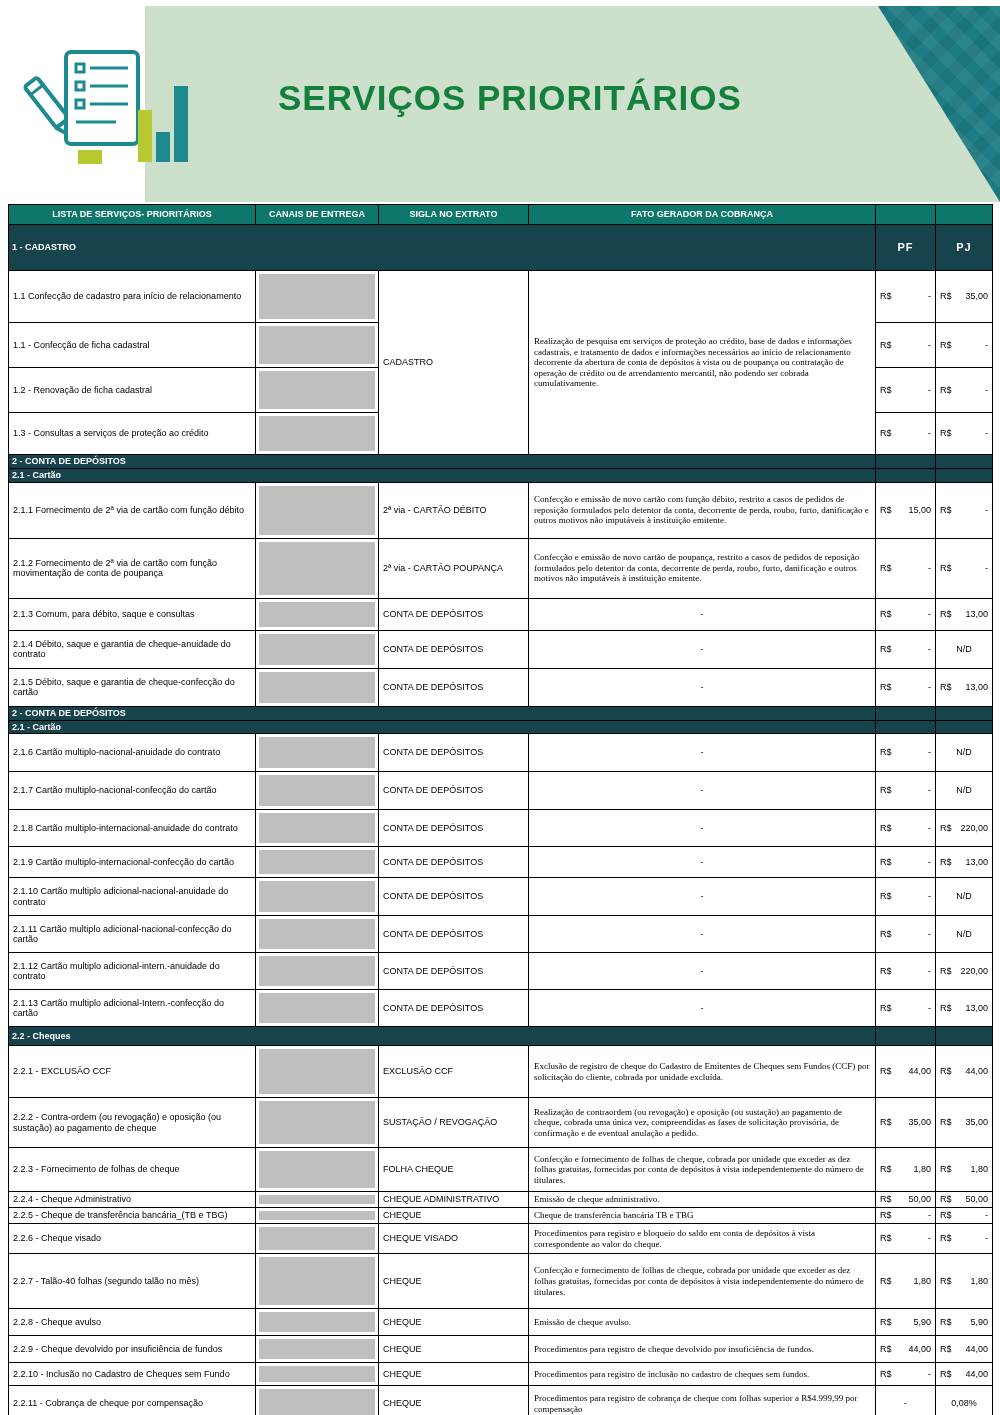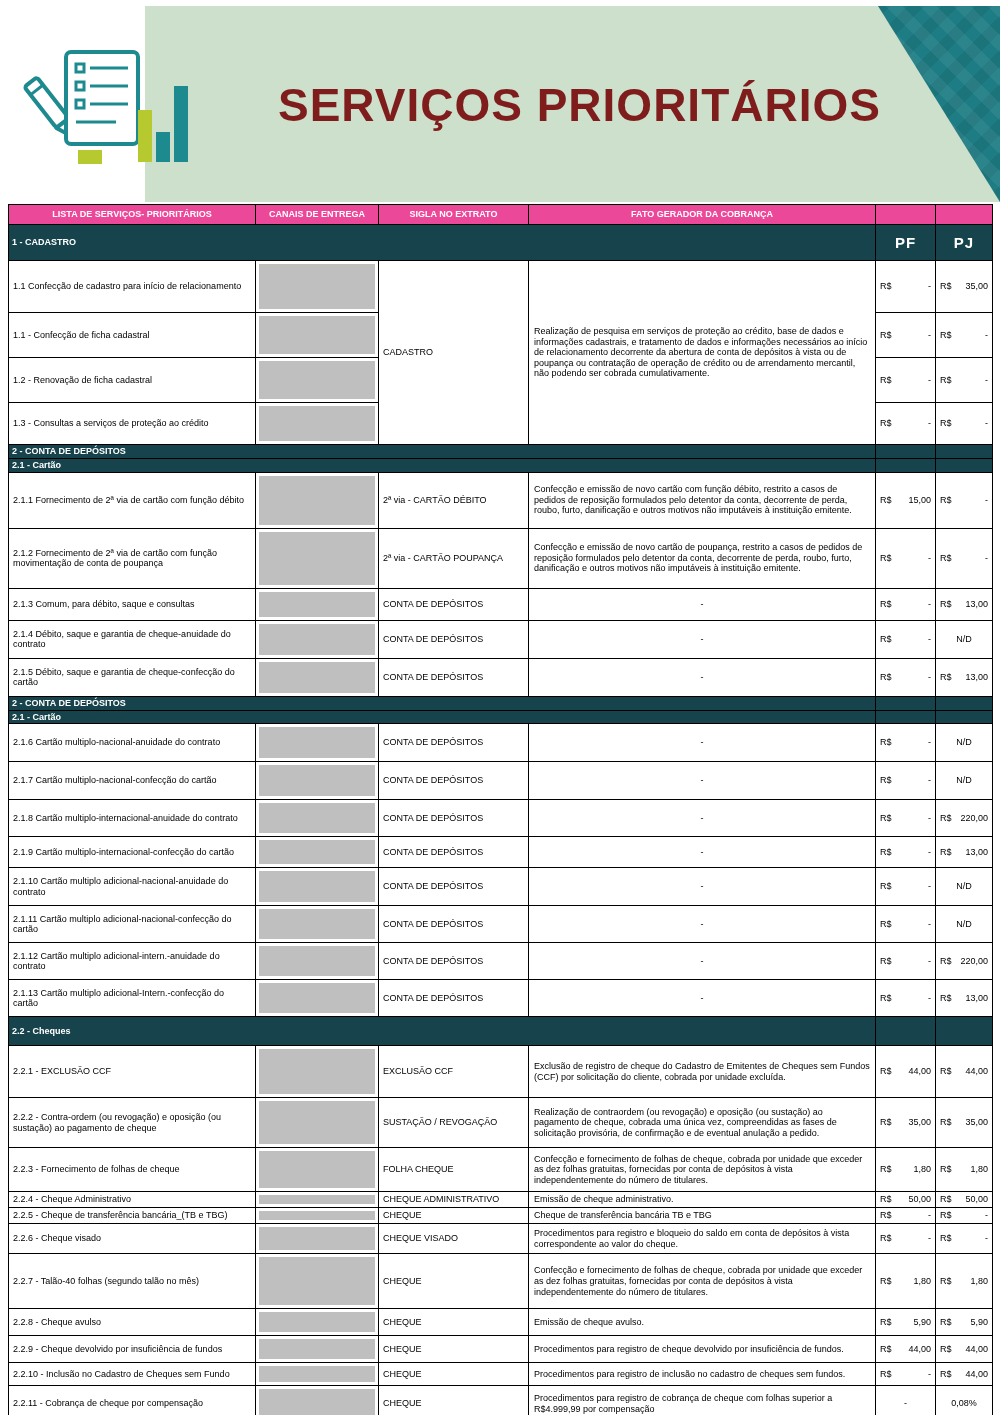--- a/index.html
+++ b/index.html
@@ -15,41 +15,41 @@
     position:absolute;top:6px;right:0;width:122px;height:196px;
     background:
       repeating-linear-gradient(45deg, rgba(255,255,255,0.06) 0 12px, rgba(255,255,255,0) 12px 24px),
       repeating-linear-gradient(-45deg, rgba(0,0,0,0.07) 0 12px, rgba(0,0,0,0) 12px 24px),
       #1e7d84;
     clip-path:polygon(100% 0,0 0,100% 100%);
   }
   .logo{position:absolute;left:20px;top:50px;}
   .title{
     position:absolute;left:278px;top:78px;margin:0;
-    font-size:46px;font-weight:600;letter-spacing:1px;color:#7f1d1d;
+    font-size:35px;font-weight:600;letter-spacing:1px;color:#15803d;
   }
   
   table{
     border-collapse:collapse;table-layout:fixed;width:984px;margin:2px 8px 0 8px;
     font-size:9px;line-height:1.18;
   }
   th{
-    background:#ec4899;color:#fff;border:1px solid #000;
+    background:#0f766e;color:#fff;border:1px solid #000;
     font-size:9px;font-weight:bold;text-align:center;padding:1px 2px;
   }
   td{border:1px solid #000;vertical-align:middle;overflow:hidden;}
   tr.sec td{background:#17434c;color:#fff;font-weight:bold;}
   td.seclabel{text-align:left;padding:1px 3px;font-size:9px;}
-  td.sechdr{text-align:center;font-size:15px;letter-spacing:1px;}
+  td.sechdr{text-align:center;font-size:11px;letter-spacing:1px;}
   td.svc{padding:2px 4px;text-align:left;}
   td.canais{position:relative;}
   .blk{position:absolute;left:3px;right:3px;top:3px;bottom:3px;background:#bfbfbf;}
   td.sigla{padding:2px 4px;text-align:left;}
   td.sigla.c{text-align:left;}
-  td.fato{padding:2px 5px;text-align:left;}
+  td.fato{padding:2px 5px;text-align:left;font-family:Liberation Serif, serif;}
   td.fato.c{text-align:center;}
   td.price{padding:0 4px;font-size:9px;}
   td.price .pr{display:flex;justify-content:space-between;align-items:center;width:100%;}
   td.price.c{text-align:center;}
 </style>
 </head>
 <body>
 
 <div class="hdr">
   <div class="band"></div>
@@ -98,21 +98,21 @@
     <tr style="height:20px">
       <th>LISTA DE SERVIÇOS- PRIORITÁRIOS</th>
       <th>CANAIS DE ENTREGA</th>
       <th>SIGLA NO EXTRATO</th>
       <th>FATO GERADOR DA COBRANÇA</th>
       <th></th>
       <th></th>
     </tr>
   </thead>
   <tbody id="tbody">
-      <tr class="sec" style="height: 36px; padding-left: 6px;">
+      <tr class="sec" style="height: 46px; padding-left: 6px;">
         <td class="seclabel" colspan="4">1 - CADASTRO</td>
         <td class="sechdr">PF</td>
         <td class="sechdr">PJ</td>
       </tr>
       <tr style="height: 52px;">
         <td class="svc">1.1 Confecção de cadastro para início de relacionamento</td>
         <td class="canais">
           <div class="blk"></div>
         </td>
         <td class="sigla c" rowspan="4">CADASTRO</td>
@@ -432,21 +432,21 @@
             <span>-</span>
           </div>
         </td>
         <td class="price">
           <div class="pr">
             <span>R$</span>
             <span>13,00</span>
           </div>
         </td>
       </tr>
-      <tr class="sec" style="height: 29px;">
+      <tr class="sec" style="height: 19px;">
         <td class="seclabel" colspan="4">2.2 - Cheques</td>
         <td class="sechdr"></td>
         <td class="sechdr"></td>
       </tr>
       <tr style="height: 52px;">
         <td class="svc">2.2.1 - EXCLUSÃO CCF</td>
         <td class="canais">
           <div class="blk"></div>
         </td>
         <td class="sigla">EXCLUSÃO CCF</td>

